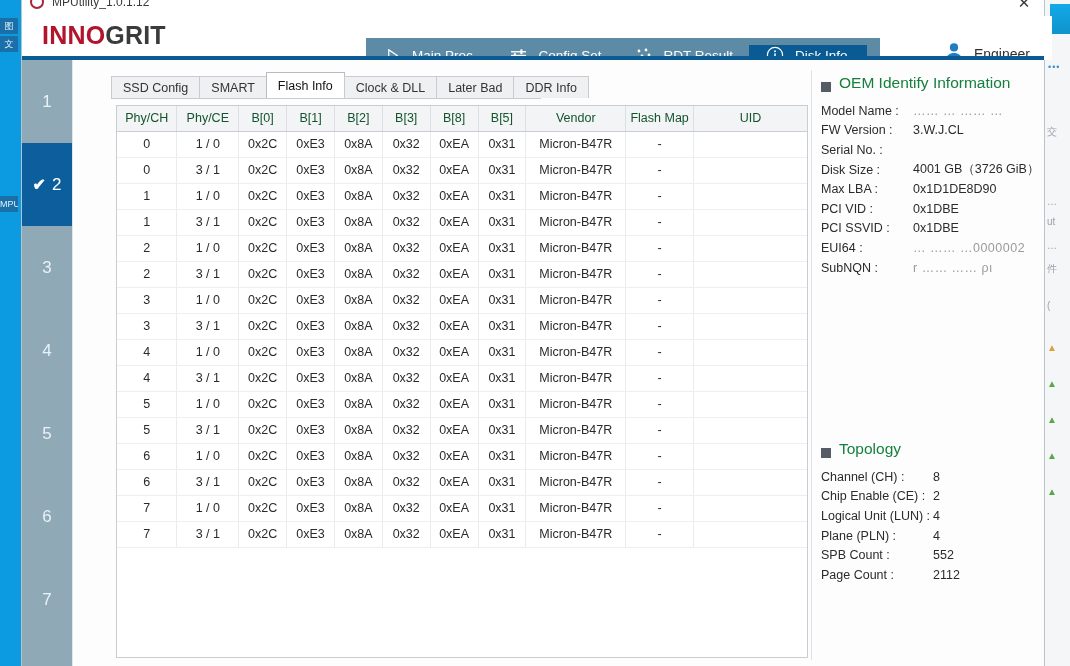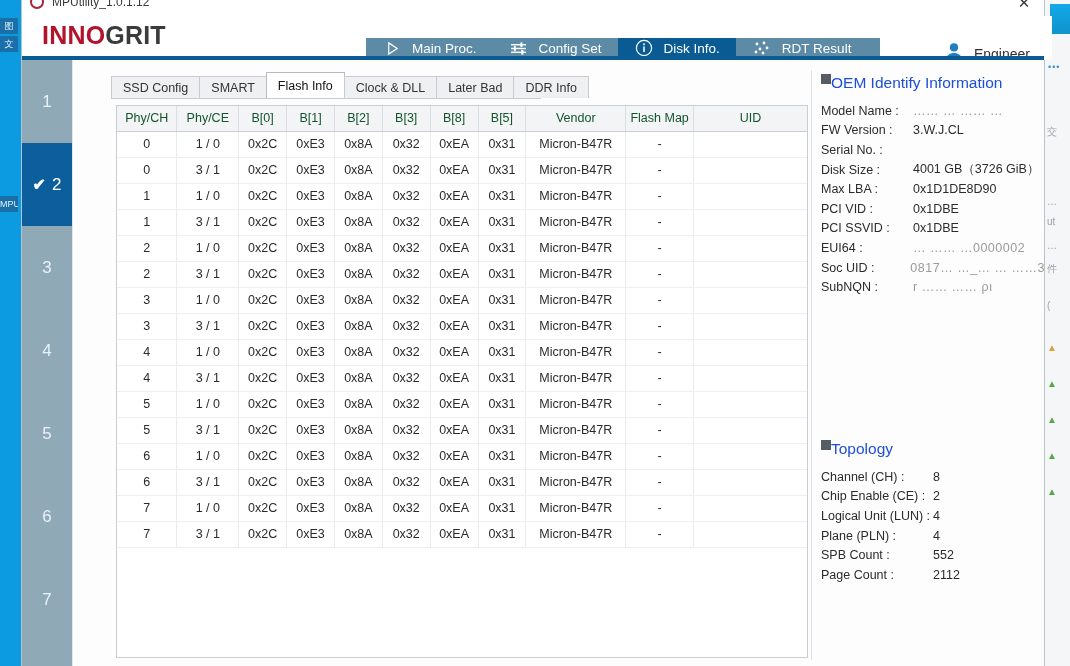--- a/index.html
+++ b/index.html
@@ -72,21 +72,21 @@
   .logo {
     position: absolute; left: 12px; top: 5px;
     font-size: 25px; font-weight: bold; letter-spacing: .2px;
     white-space: nowrap;
   }
   .logo .a { color: #b2142c; }
   .logo .b { color: #3b3b3b; }
 
   .navbar {
     position: absolute; left: 336px; top: 22px; width: 514px; height: 34px;
-    background: #5d8ba6; display: flex; align-items: flex-start;
+    background: #5d8ba6; display: flex; align-items: center;
   }
   .navtab {
     display: flex; align-items: center; gap: 10px;
     padding: 0 16px; color: #ffffff; font-size: 13.5px; white-space: nowrap;
     cursor: pointer;
   }
   .navtab.active { background: #0a5b93; }
   .navtab .ico { display: inline-flex; width: 20px; height: 20px; align-items:center; justify-content:center; }
 
   .userbox {
@@ -168,22 +168,22 @@
   
   .vdiv {
     position: absolute; left: 738px; top: 10px; width: 1px; height: 590px; background: #dfe3e7;
   }
 
   
   .infopanel {
     position: absolute; left: 748px; top: 14px; width: 224px; height: 586px;
   }
   .sec-title {
-    display: flex; align-items: flex-start; 
-    font-size: 15.5px; color: #1d4ed8; margin-bottom: 9px; white-space: nowrap;
+    display: flex; align-items: flex-end; gap: 8px;
+    font-size: 15.5px; color: #15803d; margin-bottom: 9px; white-space: nowrap;
   }
   .sec-title .sq {
     width: 10px; height: 10px; background: #555c63; display: inline-block;
   }
   .kv { display: flex; font-size: 12.5px; color: #2b2b2b; height: 19.6px; align-items: center; }
   .kv .k { width: 92px; white-space: nowrap; }
   .kv .v { white-space: nowrap; }
   .kv.wide .k { width: 112px; }
   .redacted {
     color: #9b9b9b; letter-spacing: .5px; filter: blur(0.6px);
@@ -244,42 +244,42 @@
               <line x1="1" y1="4" x2="17" y2="4" stroke="#fff" stroke-width="1.5"></line>
               <line x1="1" y1="8" x2="17" y2="8" stroke="#fff" stroke-width="1.5"></line>
               <line x1="1" y1="12" x2="17" y2="12" stroke="#fff" stroke-width="1.5"></line>
               <rect x="11" y="1.5" width="2.2" height="5" fill="#fff"></rect>
               <rect x="4" y="5.5" width="2.2" height="5" fill="#fff"></rect>
               <rect x="12" y="9.5" width="2.2" height="5" fill="#fff"></rect>
             </svg>
           </span>
           <span>Config Set</span>
         </div>
-        <div class="navtab active">
-          <span class="ico">
-            <svg width="18" height="18" viewBox="0 0 18 18">
-              <circle cx="9" cy="9" r="7.6" fill="none" stroke="#fff" stroke-width="1.2"></circle>
-              <circle cx="9" cy="5.3" r="0.95" fill="#fff"></circle>
-              <rect x="8.25" y="7.4" width="1.5" height="5.6" fill="#fff"></rect>
-            </svg>
-          </span>
-          <span>Disk Info.</span>
-        </div>
         <div class="navtab">
           <span class="ico">
             <svg width="18" height="16" viewBox="0 0 18 16">
               <circle cx="4" cy="4" r="1.4" fill="#fff"></circle>
               <circle cx="11" cy="3" r="1.4" fill="#fff"></circle>
               <circle cx="14" cy="8" r="1.4" fill="#fff"></circle>
               <circle cx="7" cy="9" r="1.4" fill="#fff"></circle>
               <circle cx="10" cy="13" r="1.4" fill="#fff"></circle>
               <circle cx="3" cy="12" r="1.4" fill="#fff"></circle>
             </svg>
           </span>
           <span>RDT Result</span>
+        </div>
+        <div class="navtab active">
+          <span class="ico">
+            <svg width="18" height="18" viewBox="0 0 18 18">
+              <circle cx="9" cy="9" r="7.6" fill="none" stroke="#fff" stroke-width="1.2"></circle>
+              <circle cx="9" cy="5.3" r="0.95" fill="#fff"></circle>
+              <rect x="8.25" y="7.4" width="1.5" height="5.6" fill="#fff"></rect>
+            </svg>
+          </span>
+          <span>Disk Info.</span>
         </div>
       </div>
 
       <div class="userbox">
         <span>
           <svg width="24" height="24" viewBox="0 0 24 24">
             <circle cx="12" cy="7.4" r="4.1" fill="#1d7ec4"></circle>
             <path d="M3.6 21 C3.6 15.4 8 13 12 13 C16 13 20.4 15.4 20.4 21 Z" fill="#1d7ec4"></path>
           </svg>
         </span>
@@ -590,24 +590,20 @@
                 <span class="k">PCI VID :</span>
                 <span class="v">0x1DBE</span>
               </div>
               <div class="kv">
                 <span class="k">PCI SSVID :</span>
                 <span class="v">0x1DBE</span>
               </div>
               <div class="kv">
                 <span class="k">EUI64 :</span>
                 <span class="v redacted">… …… …0000002</span>
-              </div>
-              <div class="kv">
-                <span class="k">Soc UID :</span>
-                <span class="v redacted">0817… …_… … ……3</span>
               </div>
               <div class="kv">
                 <span class="k">SubNQN :</span>
                 <span class="v redacted">r      …… ……            ρι</span>
               </div>
             </div>
 
           <div class="topology">
             <div class="sec-title">
               <span class="sq"></span>

